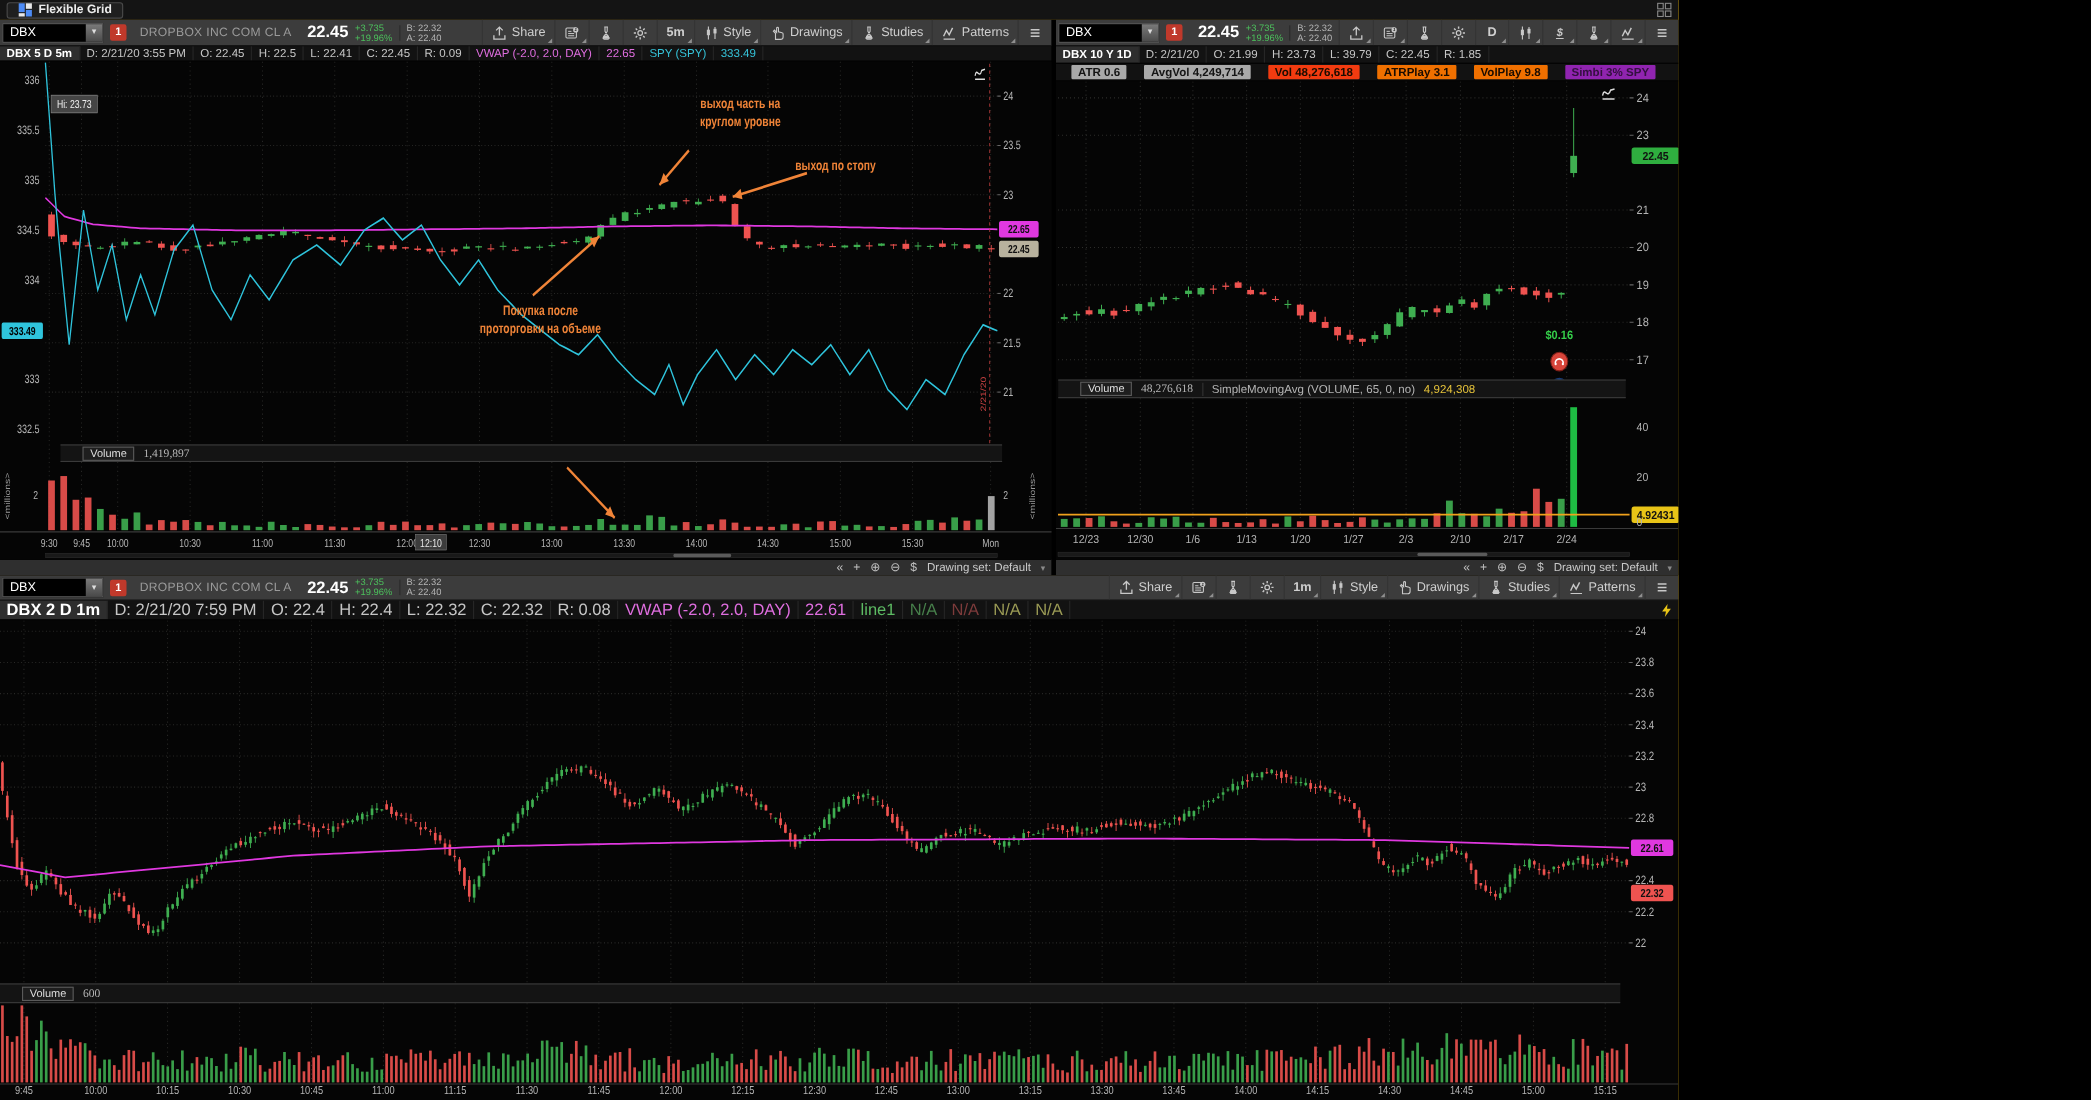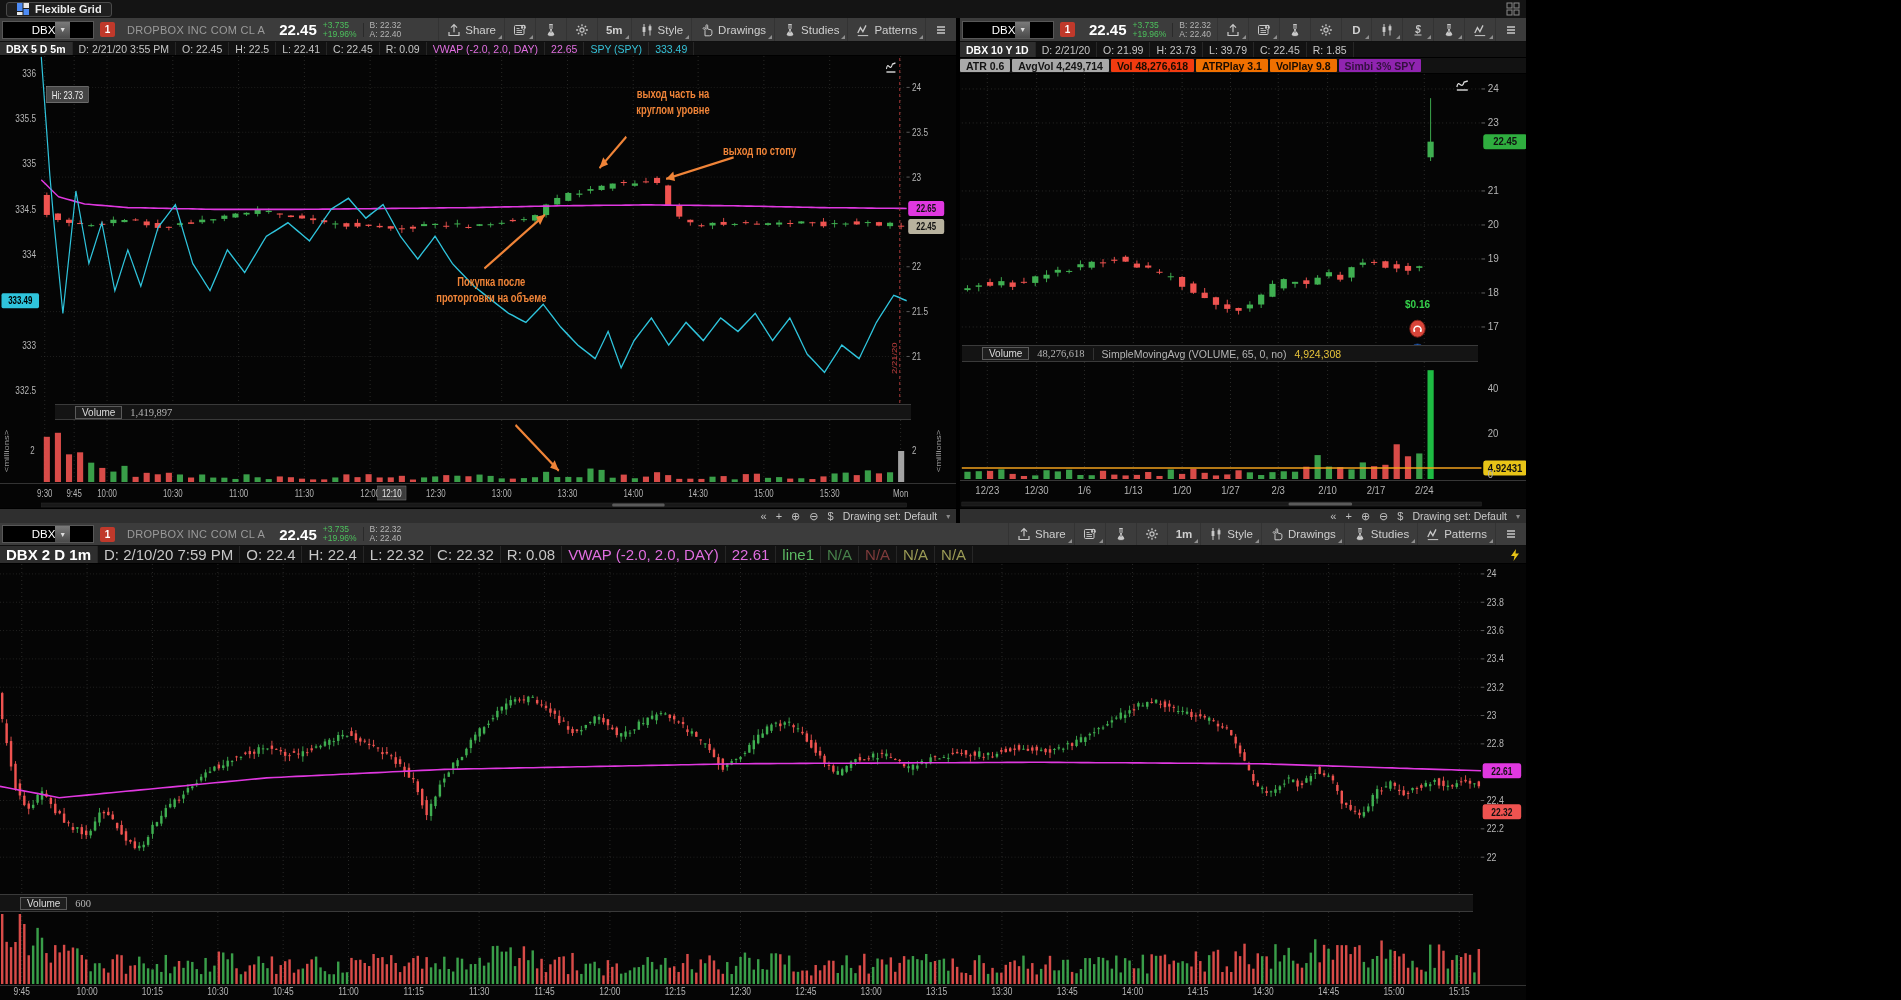--- a/index.html
+++ b/index.html
@@ -10,21 +10,21 @@
   .titlebar{height:18px;background:#141414;display:flex;align-items:center;padding:0 6px;gap:6px;}
   .apptab{display:flex;align-items:center;gap:5px;background:#1f1f1f;border:1px solid #4a4a4a;border-radius:3px;height:15px;padding:0 9px;color:#ececec;font-size:11px;font-weight:bold;}
   .tbright{margin-left:auto;display:flex;gap:8px;align-items:center;}
   
   .top-row{display:flex;height:505px;background:#000;}
   #panelL{width:1274px;background:#000;}
   .panelgap{width:5px;background:#000;}
   #panelR{flex:1;background:#000;}
   
   .ctoolbar{height:24px;background:#3c3c3c;display:flex;align-items:center;padding-left:2px;gap:6px;border-bottom:1px solid #101010;}
-  .symbox{width:92px;height:18px;background:#000;border:1px solid #585858;display:flex;align-items:center;color:#fff;font-size:11.5px;padding-left:6px;justify-content:center;}
+  .symbox{width:92px;height:18px;background:#000;border:1px solid #585858;display:flex;align-items:center;color:#fff;font-size:11.5px;padding-left:6px;justify-content:space-between;}
   .ddbtn{width:15px;height:16px;background:linear-gradient(#7a7a7a,#4a4a4a);color:#ddd;font-size:7px;display:flex;align-items:center;justify-content:center;}
   .numbadge{width:15px;height:15px;background:#c0392b;color:#fff;font-size:10px;font-weight:bold;display:flex;align-items:center;justify-content:center;border-radius:2px;}
   .secname{color:#9a9a9a;font-size:11px;margin-left:6px;white-space:nowrap;letter-spacing:.3px;}
   .last{color:#fff;font-size:15px;font-weight:bold;margin-left:8px;}
   .stack{display:flex;flex-direction:column;line-height:9px;font-size:8.5px;white-space:nowrap;}
   .stack.green{color:#4cc05c;}
   .stack.ba{color:#b5b5b5;}
   .sep{width:1px;height:14px;background:#2a2a2a;}
   .btns{margin-left:auto;display:flex;height:100%;align-items:stretch;}
   .tbtn{display:flex;align-items:center;gap:4px;padding:0 8px;color:#cfcfcf;font-size:11.5px;position:relative;border-left:1px solid #333;}
@@ -37,21 +37,21 @@
   .cheader.tall{height:16px;}
   .cheader.bh{height:18px;font-size:15px;position:relative;}
   .cheader .cell{padding:0 6px;color:#c6c6c6;border-right:1px solid #262626;white-space:nowrap;height:100%;display:flex;align-items:center;}
   .cell.sym{background:#2e2e2e;color:#fff;font-weight:bold;}
   .cell.vwapc{color:#e06ee0;}
   .cell.spyc{color:#35c2d8;}
   .cell.line1{color:#5dbb63;}
   .cell.nag{color:#47804b;}
   .cell.nar{color:#7e3b3b;}
   .cell.nay{color:#9b9b55;}
-  .cell.bgray,.cell.bred,.cell.borange,.cell.bpurple{margin:1px 2px 1px 0;height:13px;border-right:none;font-weight:bold;border-radius:1px;}
+  .cell.bgray,.cell.bred,.cell.borange,.cell.bpurple{margin:1px 2px 1px 14px;height:13px;border-right:none;font-weight:bold;border-radius:1px;}
   .cell.bgray{background:#a9a9a9;color:#141414;}
   .cell.bred{background:#f23b10;color:#1a0c00;}
   .cell.borange{background:#f07000;color:#1a0c00;}
   .cell.bpurple{background:#9024b0;color:#33103f;}
   
   .chart-wrap{position:relative;background:#050505;}
   #wrapL{height:452px;}
   #wrapR{height:434px;}
   #wrapB{height:436px;}
   .chart-wrap svg{position:absolute;inset:0;width:100%;height:100%;}
@@ -1004,21 +1004,21 @@
                 <path d="M3 4h8M3 7h8M3 10h8" stroke="#c8c8c8" stroke-width="1.4"></path>
               </svg></i>
           </span>
         </div>
     </div>
     <div class="cheader bh">
     <span class="cell sym">
           <span>DBX 2 D 1m</span>
         </span>
         <span class="cell ">
-          <span>D: 2/10/20 7:59 PM</span>
+          <span>D: 2/21/20 7:59 PM</span>
         </span>
         <span class="cell ">
           <span>O: 22.4</span>
         </span>
         <span class="cell ">
           <span>H: 22.4</span>
         </span>
         <span class="cell ">
           <span>L: 22.32</span>
         </span>

